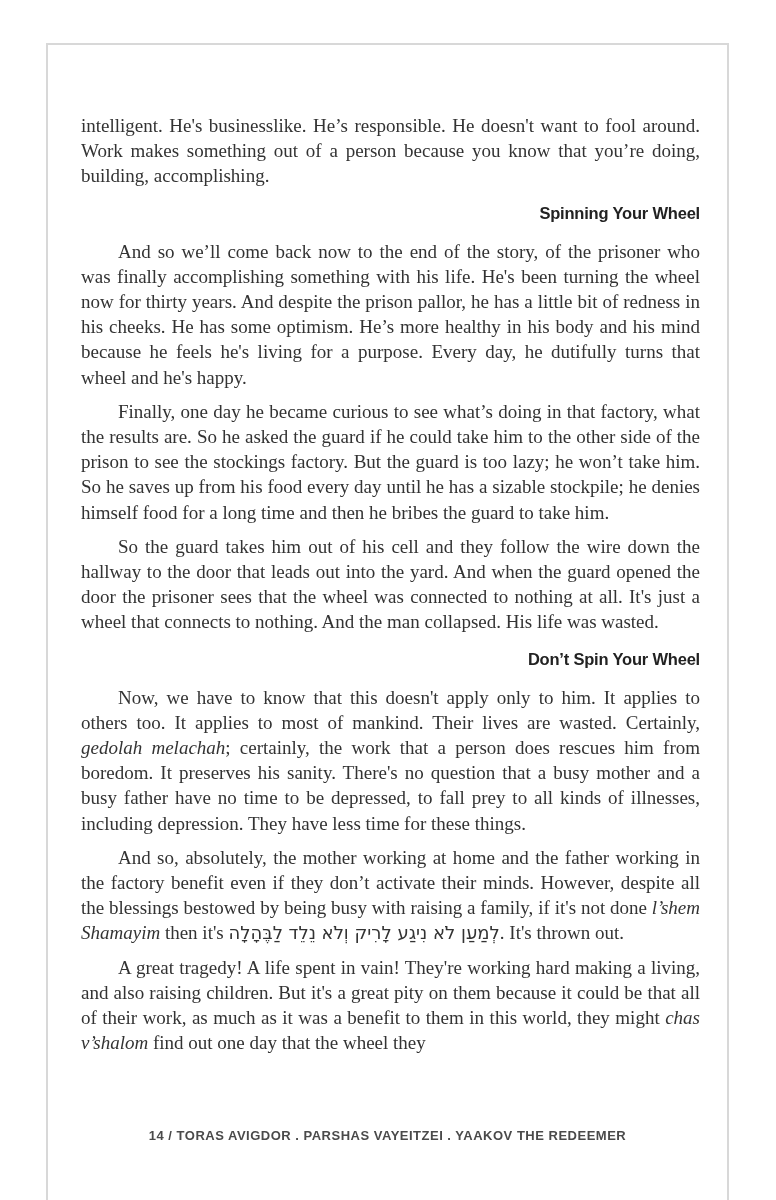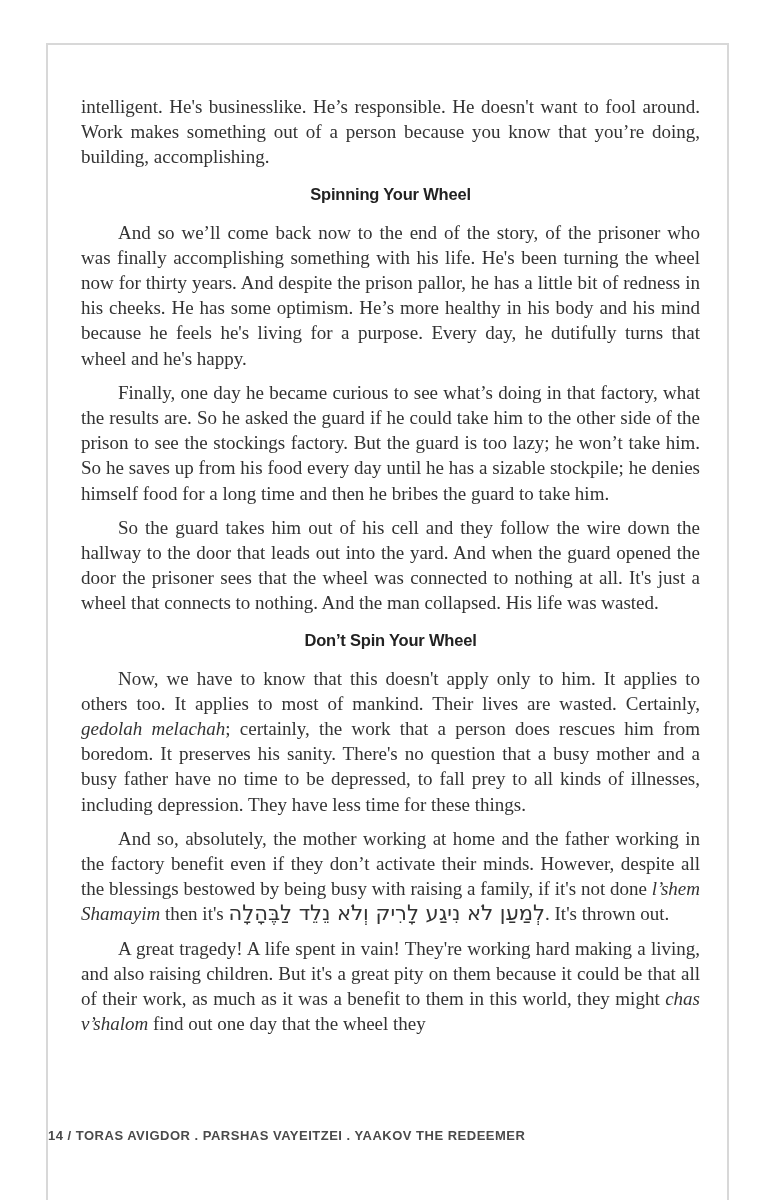--- a/index.html
+++ b/index.html
@@ -22,55 +22,55 @@
   .page-frame {
     position: absolute;
     left: 46px;
     top: 43px;
     width: 683px;
     height: 1200px; 
     border: 2px solid var(--border);
     background: var(--bg);
   }
   .page-content {
-    padding: 49px 27px 0 33px;
+    padding: 68px 27px 0 33px;
   }
   p.para {
     font-family: "Liberation Serif", "DejaVu Serif", serif;
     font-size: 19px;
     line-height: 25.2px;
     color: var(--text);
     text-align: justify;
     margin: 0 0 9px 0;
   }
   p.para.indent { text-indent: 37px; }
   h2.heading {
     font-family: "Liberation Sans", sans-serif;
     font-weight: 700;
     font-size: 16.5px;
     line-height: 22px;
     letter-spacing: -0.2px;
     color: var(--heading);
-    text-align: center;
+    text-align: right;
     margin: 13px 0 15px 0;
   }
   .seg-normal { font-style: normal; }
   .seg-italic { font-style: italic; font-family: Liberation Serif, serif; }
   .seg-hebrew {
     font-family: "DejaVu Sans", sans-serif;
-    font-size: 21px;
+    font-size: 18px;
     direction: rtl;
     unicode-bidi: embed;
   }
   .footer {
     position: absolute;
     top: 1083px;
     left: 0;
     right: 0;
-    text-align: left;
+    text-align: center;
     font-family: "Liberation Sans", sans-serif;
     font-weight: 700;
     font-size: 13px;
     letter-spacing: 0.5px;
     color: var(--footer);
   }
 </style>
 </head>
 <body>
 

